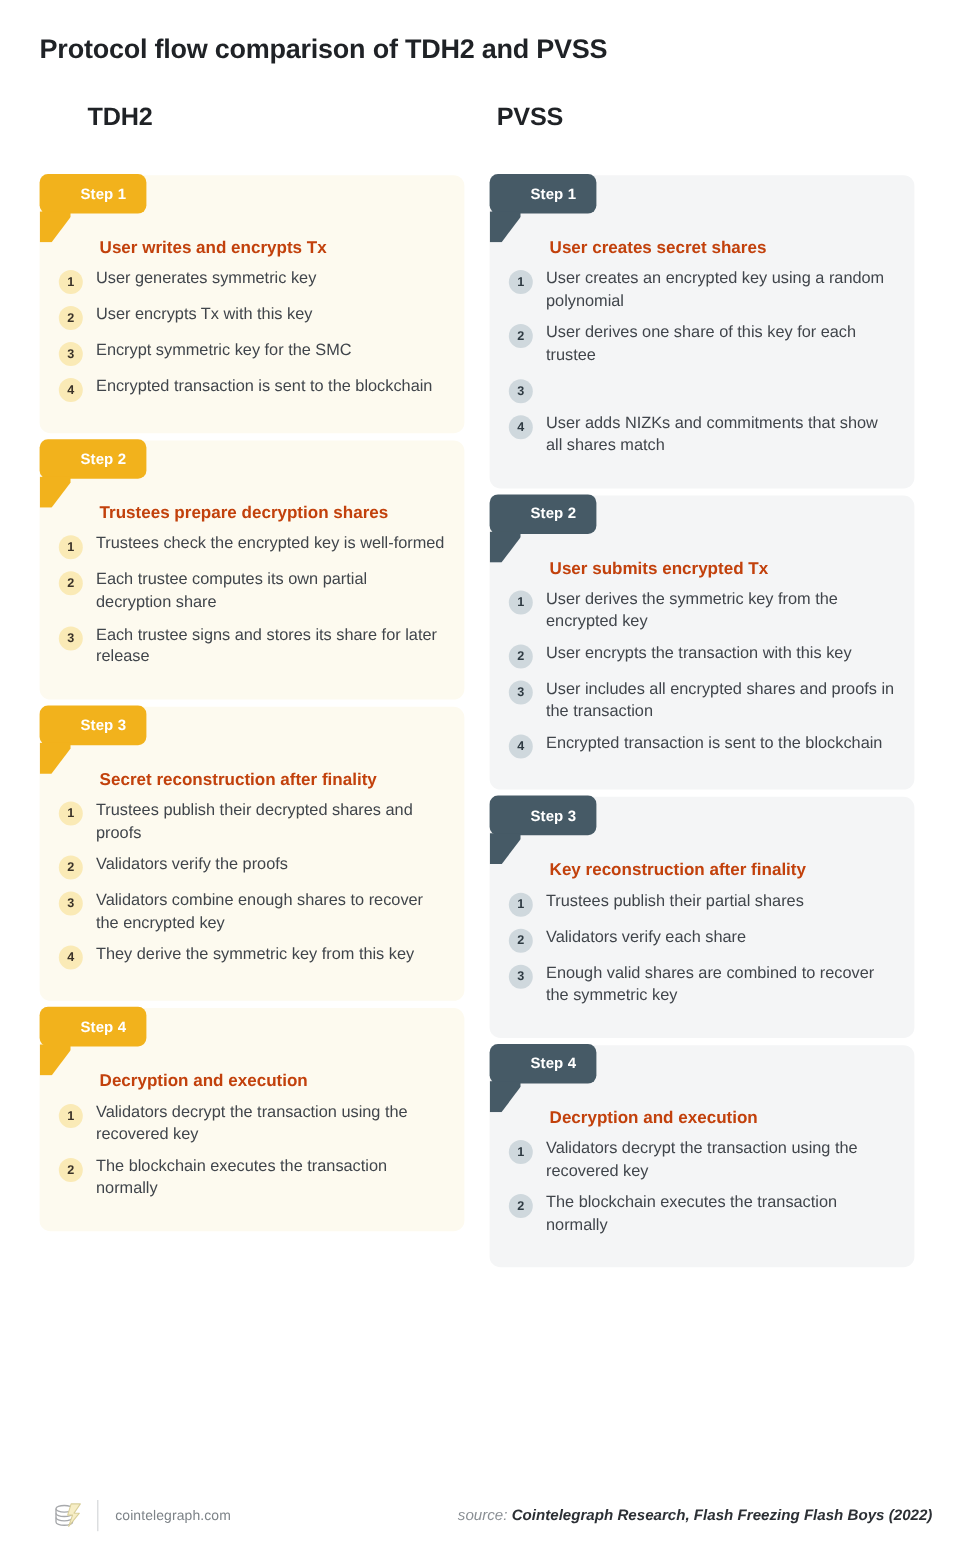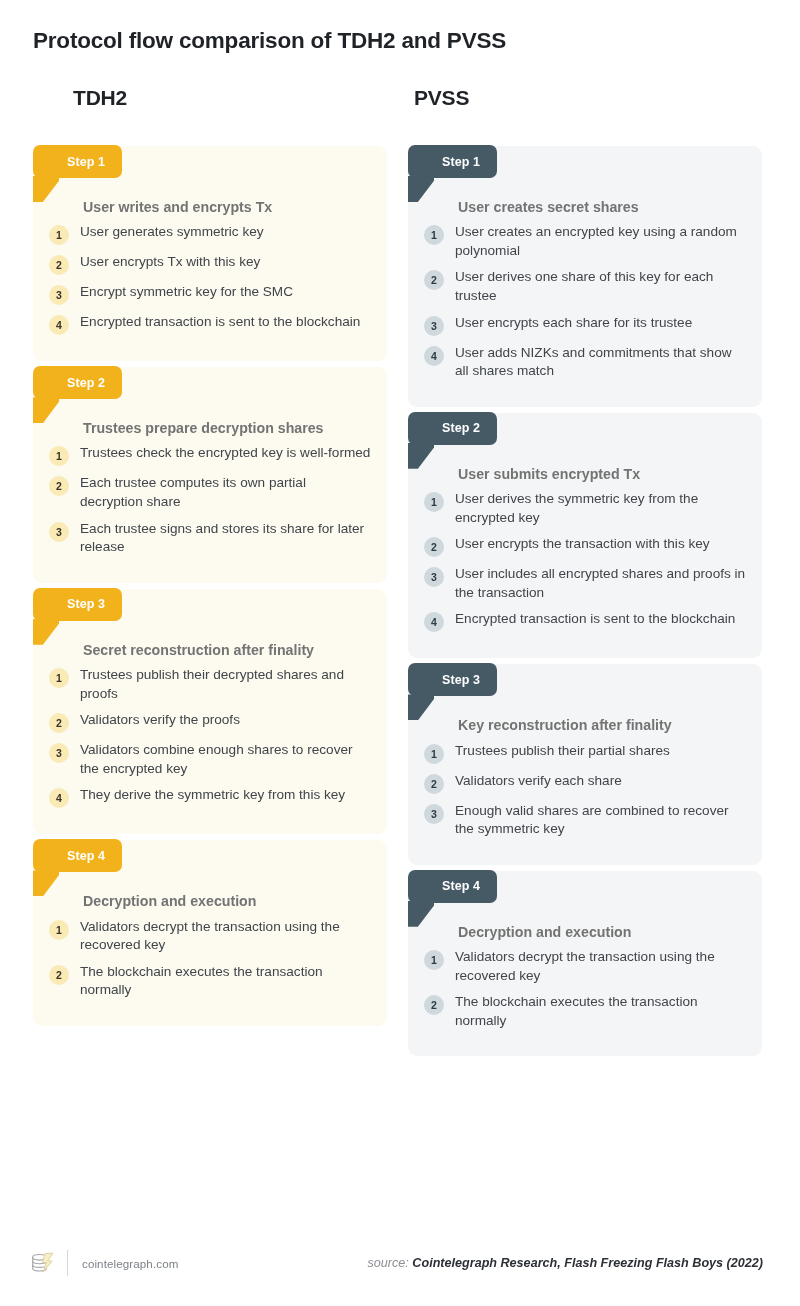--- a/index.html
+++ b/index.html
@@ -102,21 +102,21 @@
     clip-path: polygon(0 0, 100% 0, 100% 18%, 38% 100%, 0 100%);
   }
   .badge.theme-yellow::after { background: #f2b21c; }
   .badge.theme-dark::after   { background: #465a66; }
 
   
   .panel-heading {
     margin: 18px 0 4px 34px;
     font-size: 14.2px;
     font-weight: bold;
-    color: #737373;
+    color: #c2410c;
     line-height: 1.35;
   }
 
   
   .bullets {
     list-style: none;
     margin-top: 6px;
   }
   .bullet {
     display: flex;
@@ -144,21 +144,21 @@
   .bullet-text {
     font-size: 13.6px;
     line-height: 1.37;
     color: #40454b;
     max-width: 298px;
   }
 
   
   .footer {
     position: absolute;
-    left: 29px;
+    left: 43px;
     top: 1240px;
     width: 734px;
     height: 46px;
     display: flex;
     align-items: center;
   }
   .footer-brand {
     display: flex;
     align-items: center;
   }
@@ -285,21 +285,20 @@
             <li class="bullet">
               <span class="bullet-num">1</span>
               <span class="bullet-text">User creates an encrypted key using a random polynomial</span>
             </li>
             <li class="bullet">
               <span class="bullet-num">2</span>
               <span class="bullet-text">User derives one share of this key for each trustee</span>
             </li>
             <li class="bullet">
               <span class="bullet-num">3</span>
-              <span class="bullet-text">User encrypts each share for its trustee</span>
             </li>
             <li class="bullet">
               <span class="bullet-num">4</span>
               <span class="bullet-text">User adds NIZKs and commitments that show all shares match</span>
             </li>
           </ul>
         </div>
         <div class="panel theme-dark">
           <div class="badge theme-dark">Step 2</div>
           <div class="panel-heading">User submits encrypted Tx</div>

